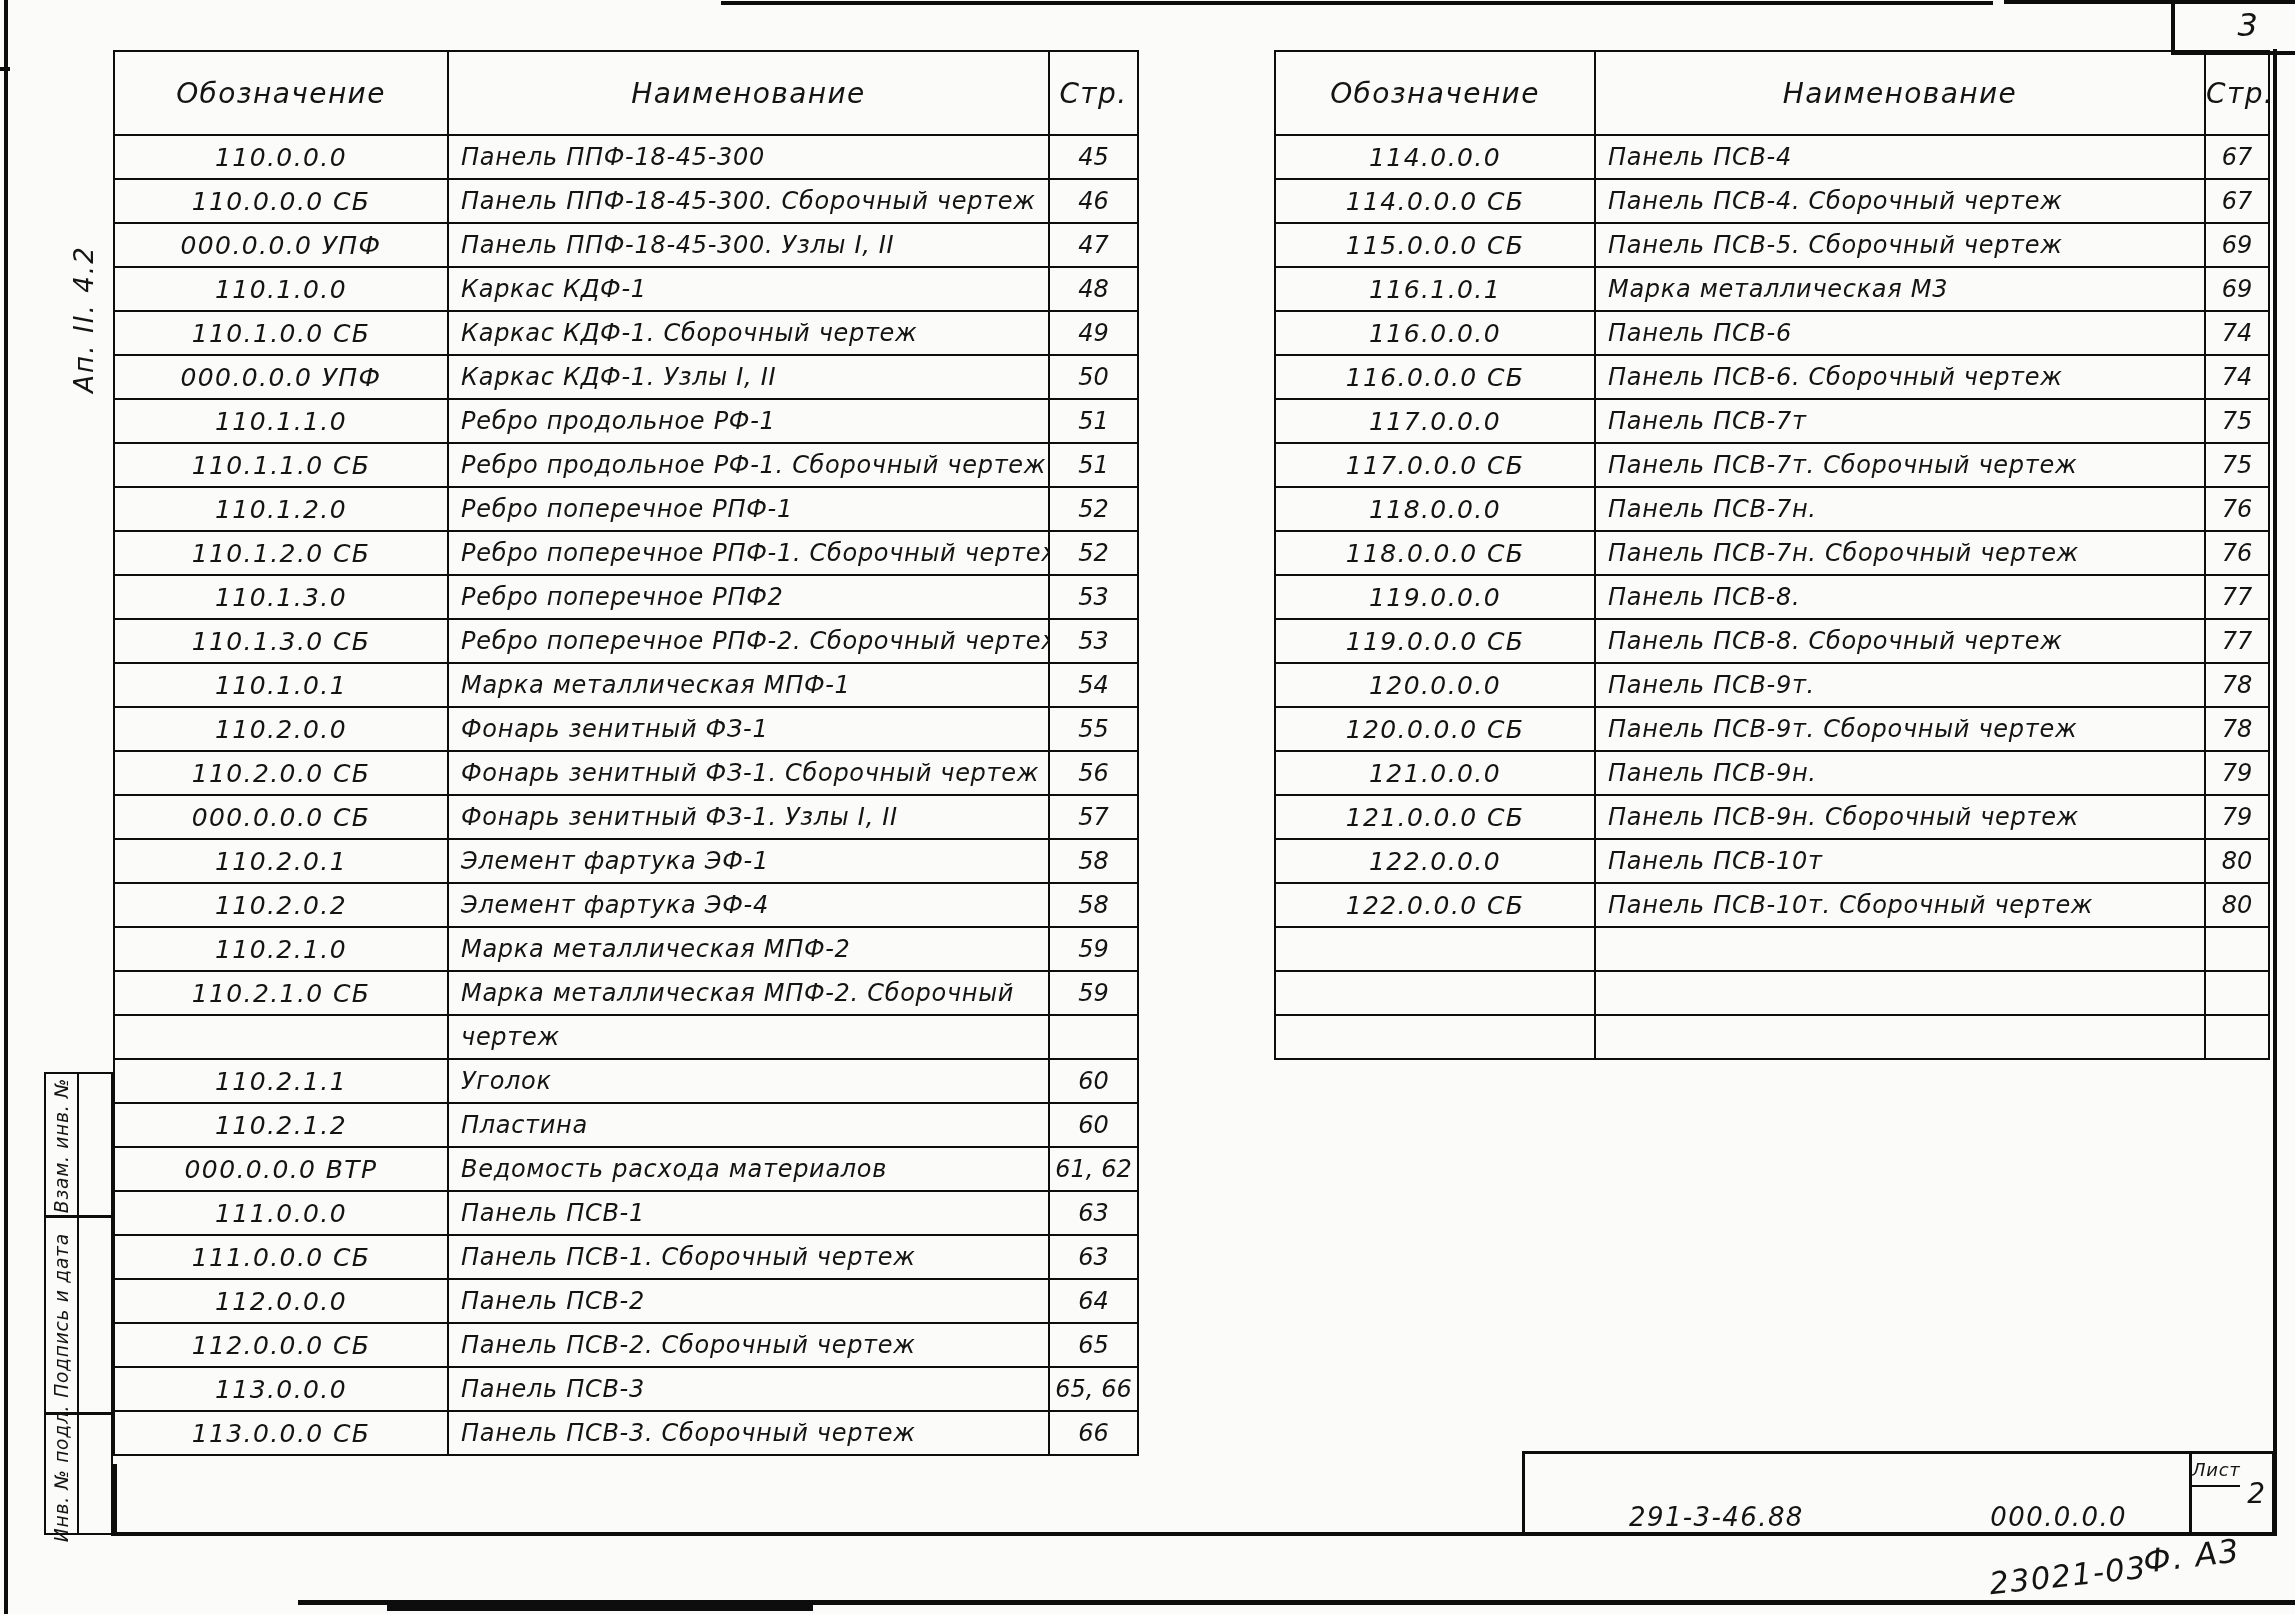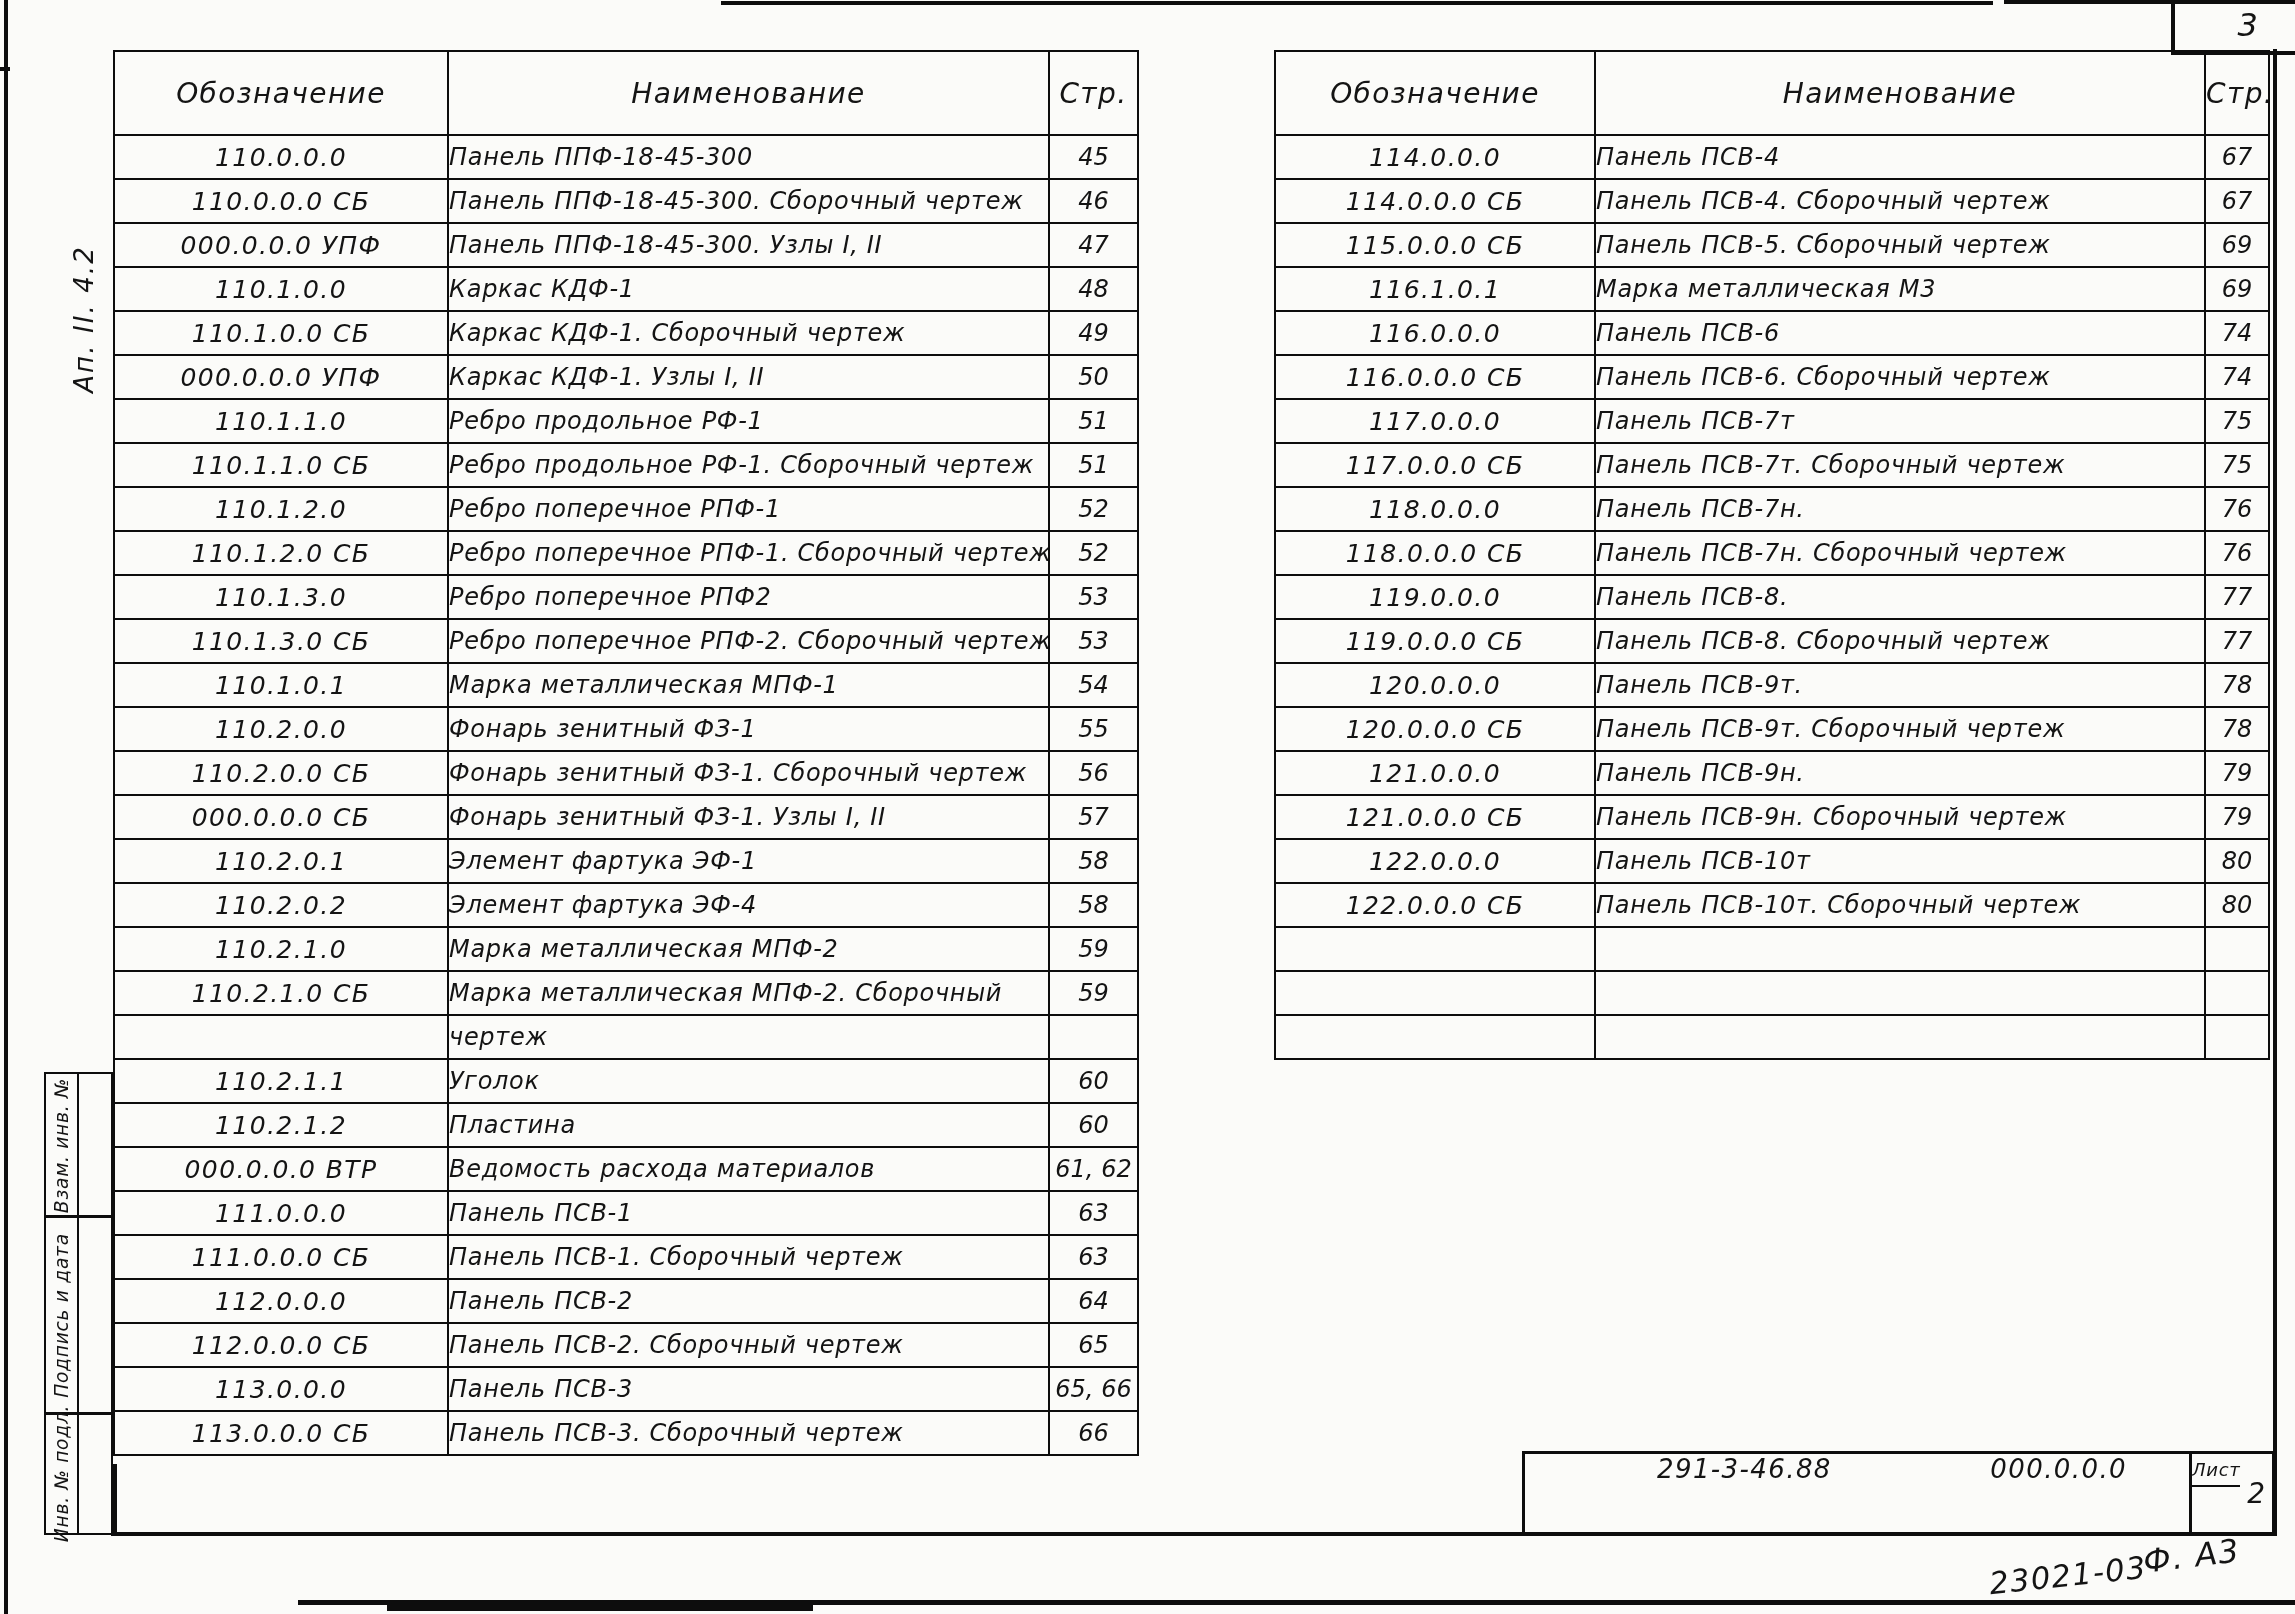--- a/index.html
+++ b/index.html
@@ -32,21 +32,21 @@
 
   
   table.idx { position:absolute; border-collapse:collapse; table-layout:fixed; }
   #left-table  { left:113px;  top:50px; width:1024px; }
   #right-table { left:1274px; top:50px; width:994px; }
   .idx th, .idx td { border:2.8px solid #0d0d0d; padding:0; }
   .idx th { height:82px; font-size:28px; font-weight:normal;
     letter-spacing:1.4px; text-align:center; }
   .idx td { height:42px; font-size:25px; white-space:nowrap; }
   .idx td.col0 { text-align:center; letter-spacing:1.4px;margin-top:38px; }
-  .idx td.col1 { text-align:left; padding-left:0; font-size:24px;
+  .idx td.col1 { text-align:left; padding-left:12px; font-size:24px;
     letter-spacing:0.7px; overflow:hidden; }
   .idx td.col2 { text-align:center; font-size:24px; overflow:visible; }
 
   
   .stamp-section { position:absolute; left:44px; width:69px;
     border:2.8px solid #0d0d0d; box-sizing:border-box; display:flex; }
   .stamp-s1 { top:1072px; height:146px; }
   .stamp-s2 { top:1215px; height:200px; }
   .stamp-s3 { top:1412px; height:123px; }
   .stamp-label { width:30.5px; border-right:2.8px solid #0d0d0d;
@@ -57,22 +57,22 @@
 
   
   .album-note { position:absolute; left:14px; top:243px; width:139px; height:152px;
     display:flex; align-items:center; justify-content:center; }
   .album-note span { transform:rotate(-90deg); white-space:nowrap;
     font-size:26px; letter-spacing:2.1px; }
 
   
   .title-block { position:absolute; left:1522px; top:1451px; width:753px;
     height:84px; border:3.5px solid #0d0d0d; box-sizing:border-box; display:flex; }
-  .tb-main { flex:1; display:flex; align-items:flex-start; justify-content:space-between;
-    padding:0 62px 0 104px; font-size:26px; letter-spacing:1.4px; white-space:nowrap;margin-left:28px; }
+  .tb-main { flex:1; display:flex; align-items:flex-end; justify-content:space-between;
+    padding:0 62px 0 104px; font-size:26px; letter-spacing:1.4px; white-space:nowrap; }
   .tb-sheet { width:80px; border-left:3.5px solid #0d0d0d; display:flex;
     flex-direction:row; }
   .tb-sheet-label { height:30.5px; border-bottom:2.8px solid #0d0d0d; display:flex;
     align-items:center; justify-content:center; font-size:18px; letter-spacing:0.7px; }
   .tb-sheet-value { flex:1; display:flex; align-items:center; justify-content:center;
     font-size:28px; }
 
   
   .footnote-code { position:absolute; left:1989px; top:1558px; font-size:30.5px;
     transform:rotate(-6deg); letter-spacing:1.4px; }

